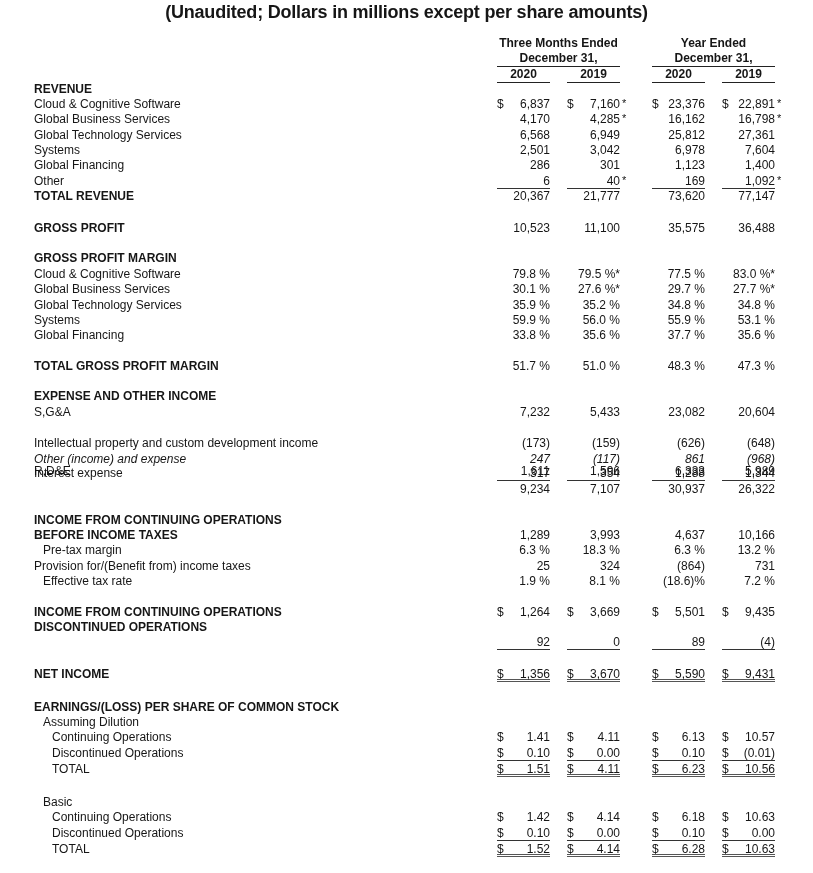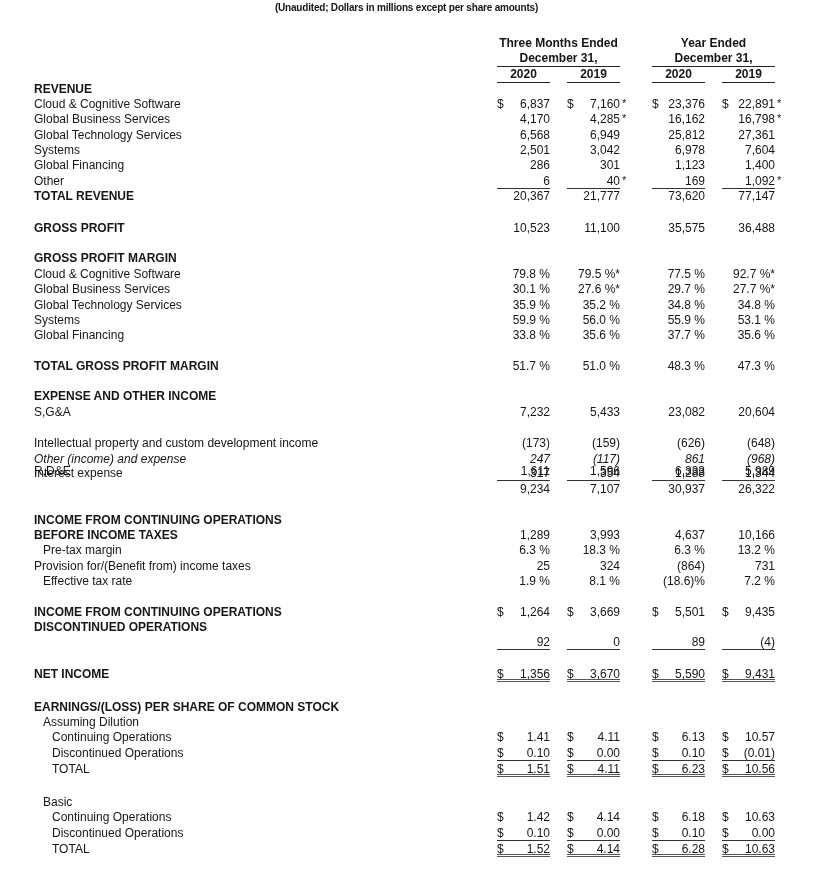--- a/index.html
+++ b/index.html
@@ -3,21 +3,21 @@
 <meta charset="utf-8">
 <style>
   html, body { margin: 0; padding: 0; background: #ffffff; }
   body {
     width: 813px; height: 873px; position: relative; overflow: hidden;
     font-family: "Liberation Sans", "DejaVu Sans", sans-serif;
     font-size: 12px; color: #161616;
   }
   .subtitle {
     position: absolute; top: 2px; left: 0; width: 813px; text-align: center;
-    font-size: 10px; font-weight: bold; letter-spacing: -0.2px;
+    font-size: 18px; font-weight: bold; letter-spacing: -0.2px;
   }
   .hdr { position: absolute; text-align: center; font-weight: bold; font-size: 12px; line-height: 15px; }
   .hdr-group { border-bottom: 1px solid #222; }
   .hdr-year { border-bottom: 1.5px solid #222; }
   .row { position: absolute; left: 0; width: 653px; height: 15px; line-height: 15px; }
   .label { position: absolute; left: 34px; white-space: nowrap; font-size: 12px; }
   .label.bold { font-weight: bold; }
   .label.ind1 { left: 43px; }
   .label.ind2 { left: 52px; }
   .cell {
@@ -111,21 +111,21 @@
       <span class="cell c4"><span class="v">36,488</span></span>
     </div>
     <div class="row" style="top: 251px;">
       <span class="label bold">GROSS PROFIT MARGIN</span>
     </div>
     <div class="row" style="top: 267px;">
       <span class="label ">Cloud &amp; Cognitive Software</span>
       <span class="cell c1"><span class="v">79.8 %</span></span>
       <span class="cell c2"><span class="v">79.5 %*</span></span>
       <span class="cell c3"><span class="v">77.5 %</span></span>
-      <span class="cell c4"><span class="v">92.7 %*</span></span>
+      <span class="cell c4"><span class="v">83.0 %*</span></span>
     </div>
     <div class="row" style="top: 282.3px;">
       <span class="label ">Global Business Services</span>
       <span class="cell c1"><span class="v">30.1 %</span></span>
       <span class="cell c2"><span class="v">27.6 %*</span></span>
       <span class="cell c3"><span class="v">29.7 %</span></span>
       <span class="cell c4"><span class="v">27.7 %*</span></span>
     </div>
     <div class="row" style="top: 297.6px;">
       <span class="label ">Global Technology Services</span>

